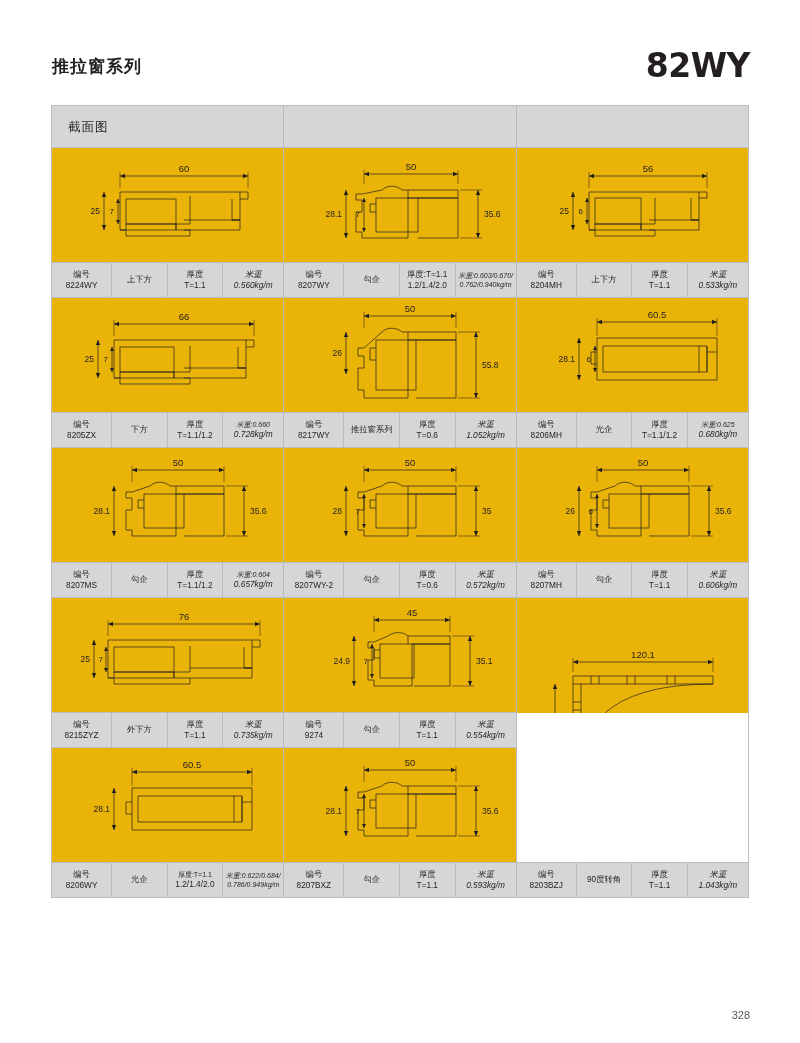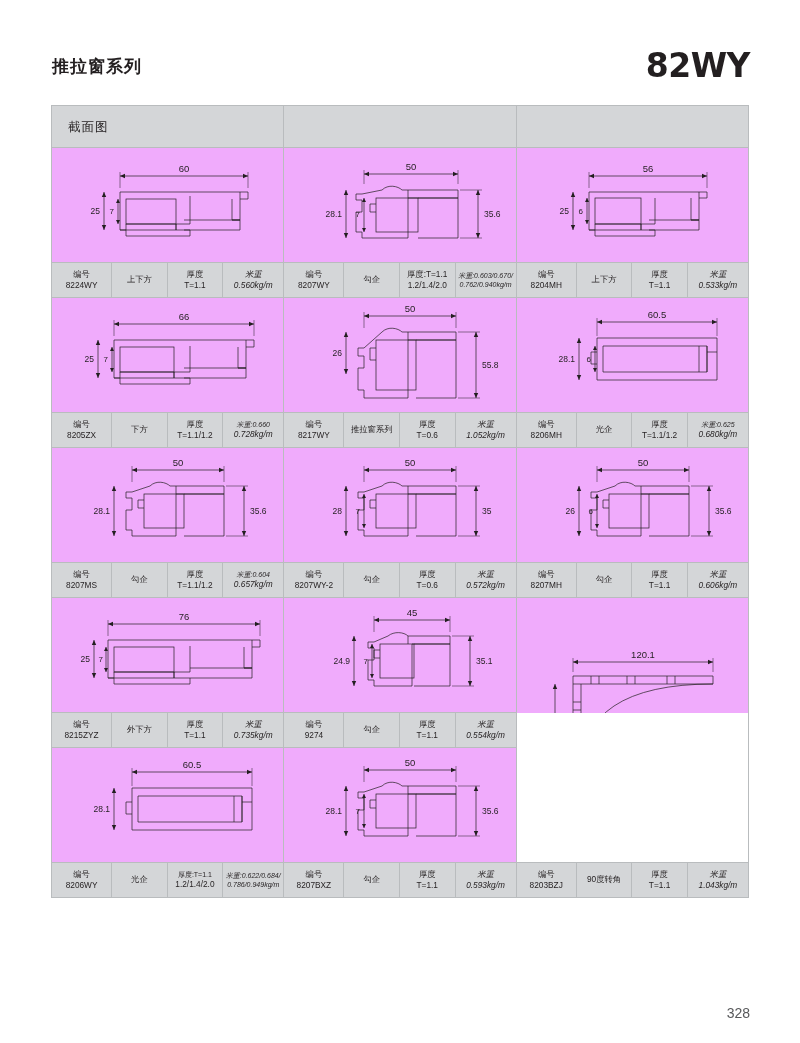--- a/index.html
+++ b/index.html
@@ -37,21 +37,21 @@
     border:1px solid #b9bcbe;
     border-bottom:none;
     border-right:none;
   }
   .band { display:flex; }
   .cell {
     border-right:1px solid #b9bcbe;
     border-bottom:1px solid #b9bcbe;
     width:232.66px;
     position:relative;
-    background:#f0abfc;
+    background:#eab308;
   }
 
   
   .titleband .cell { height:42px; background:#d4d6d8; }
   .titleband .cell-label {
     position:absolute; left:16px; top:13px;
     font-size:12.5px; color:#231f20; letter-spacing:1px;
   }
 
   
@@ -74,21 +74,21 @@
   .spec .sub.w-code  { flex:0 0 26%;justify-content:center; }
   .spec .sub.w-name  { flex:0 0 24%; }
   .spec .sub.w-thick { flex:0 0 24%; }
   .spec .sub.w-wt    { flex:0 0 26%; }
   .spec .sub span.small { font-size:7px; }
   .blankcell-white { background:#fff; }
 
   
   .pagenum {
     position:absolute; right:50px; bottom:22px;
-    font-size:14px; color:#58595b;
+    font-size:11px; color:#58595b;
   }
 
   
   text { font-family:"Liberation Sans", sans-serif; fill:#231f20; }
 </style>
 </head>
 <body>
 
 <div class="page">
 

